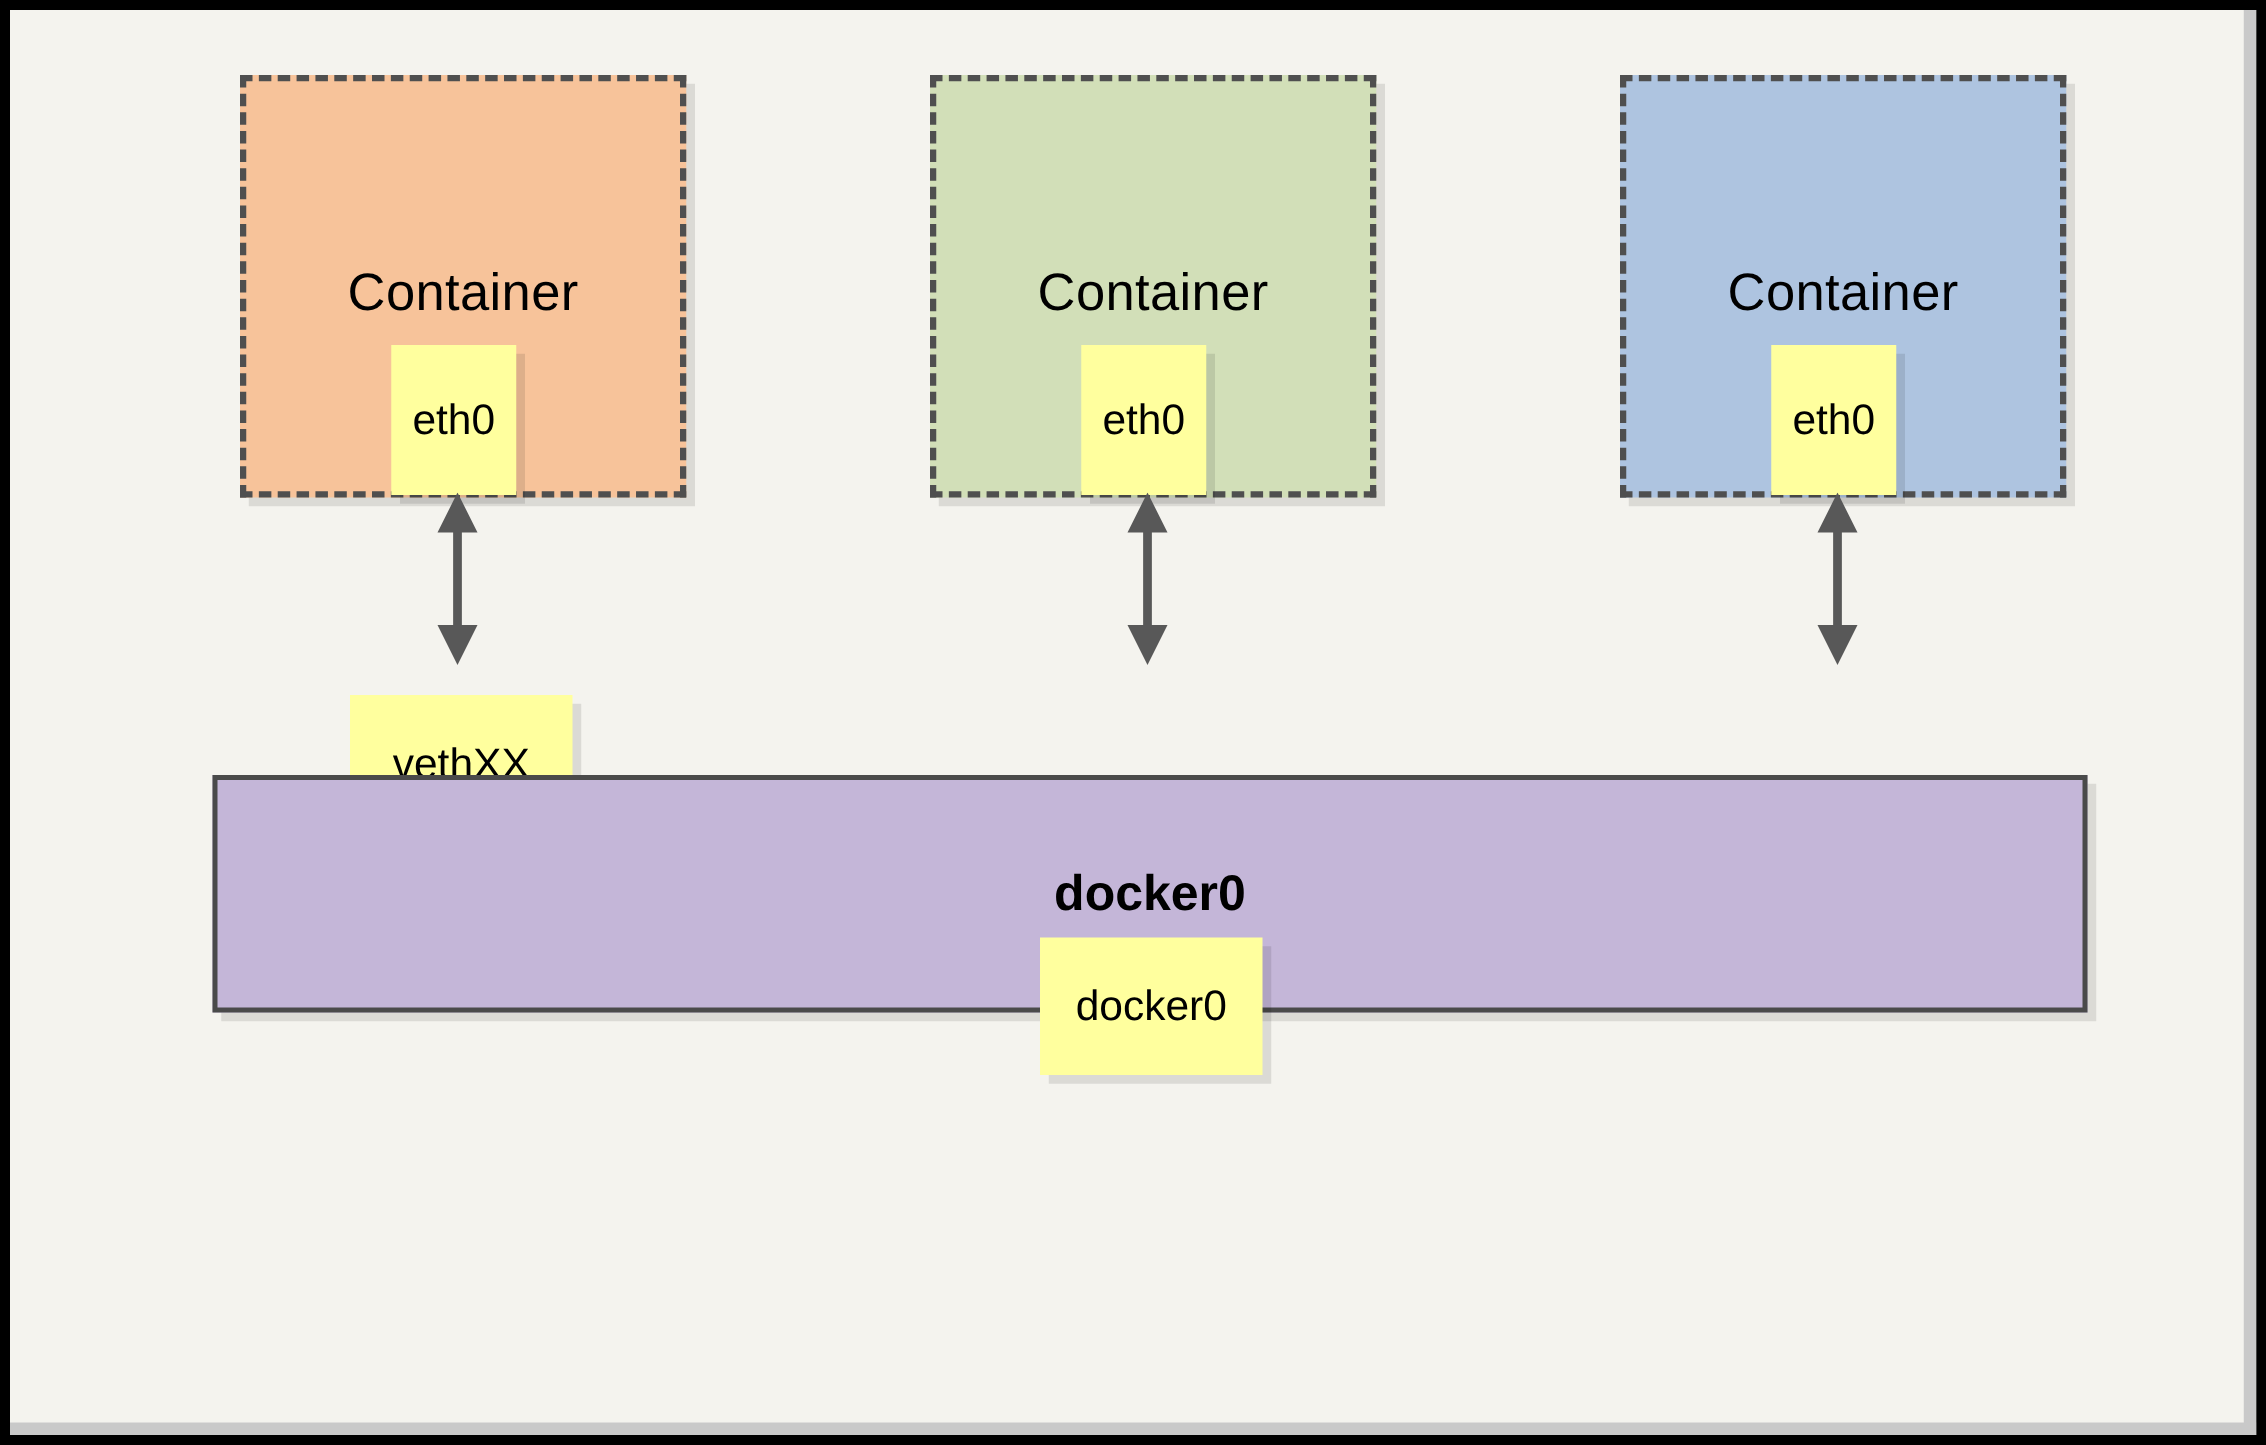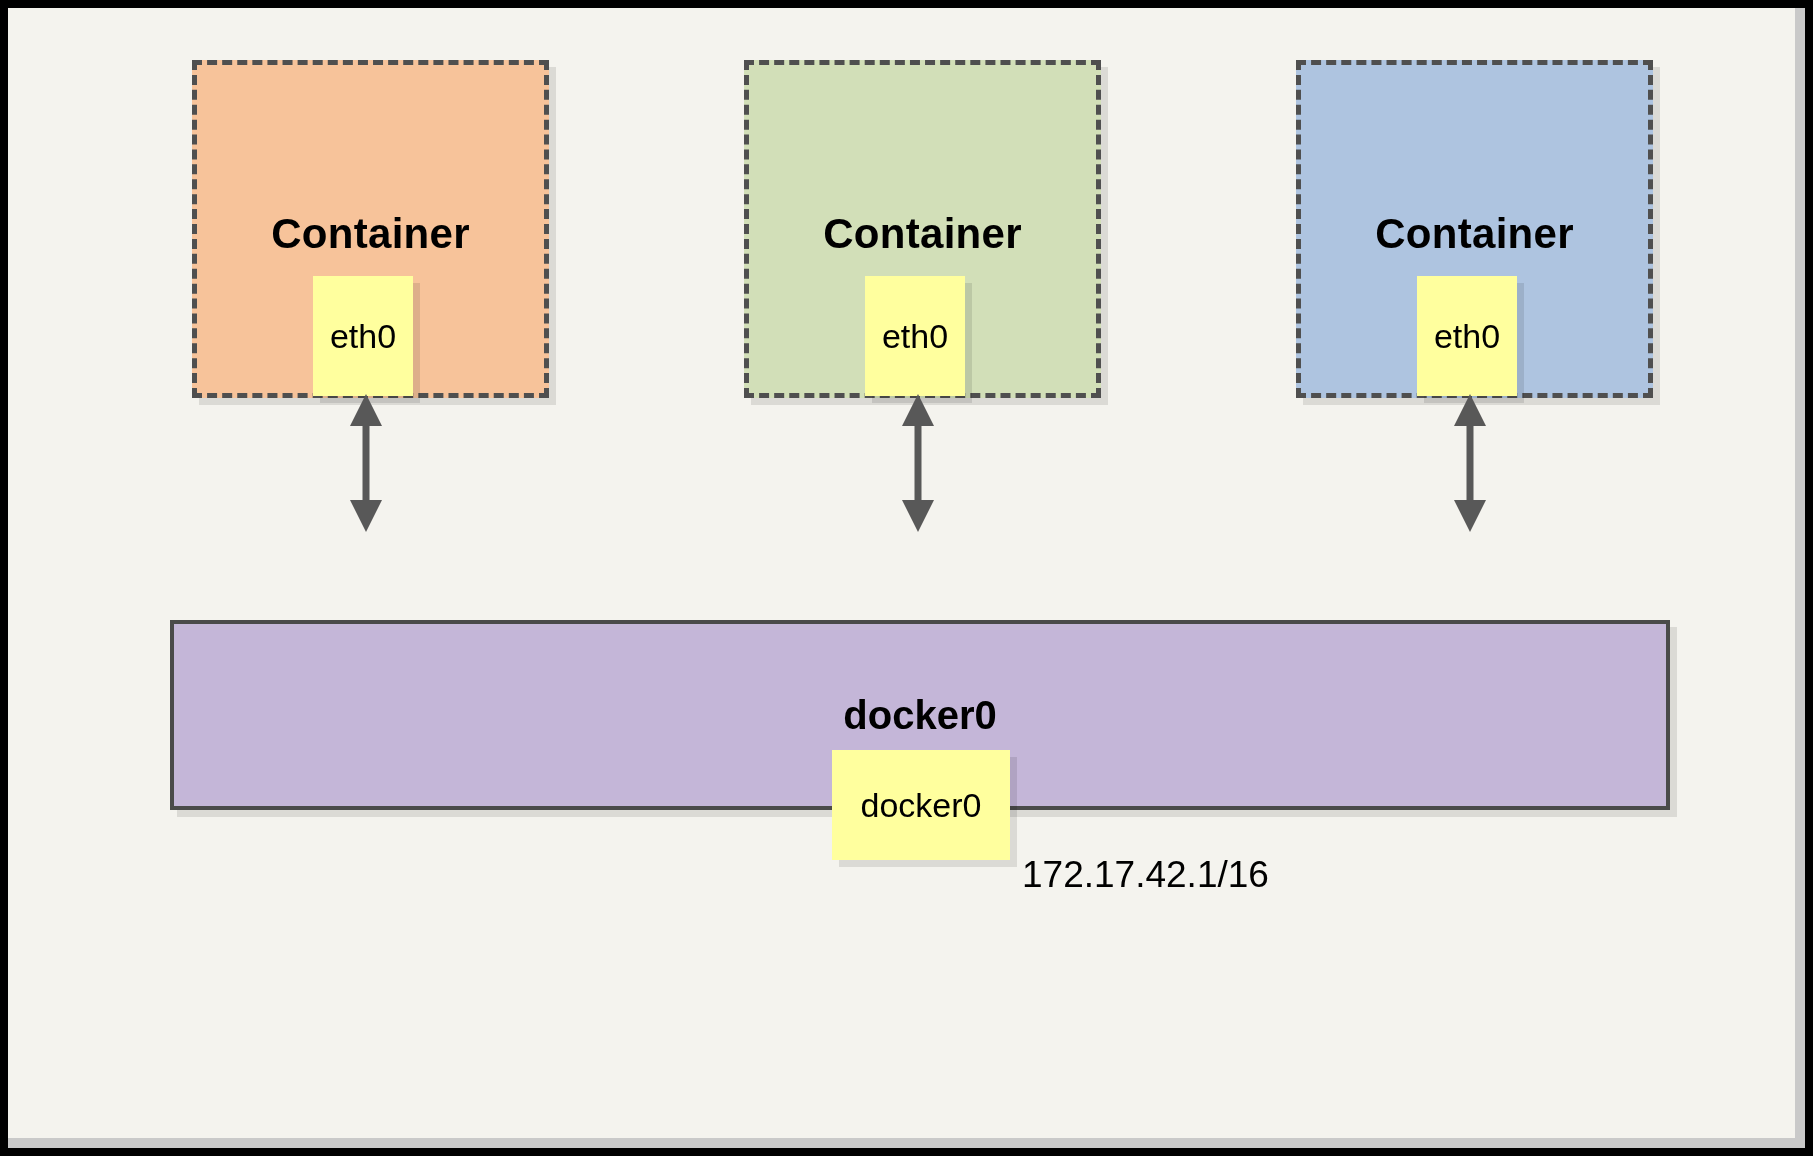--- a/index.html
+++ b/index.html
@@ -23,21 +23,21 @@
     position:absolute;
     border:5px dashed #4f4f4f;
     box-sizing:border-box;
     box-shadow:7px 7px 0 rgba(0,0,0,0.10);
   }
   .container-title{
     position:absolute;
     left:0; right:0;
     text-align:center;
     font-size:42px;
-    font-weight:bold;
+    font-weight:normal;
     color:#000;
     letter-spacing:.3px;
     font-family:"Liberation Sans", sans-serif;
   }
   .yellow-box{
     position:absolute;
     background:#ffff9e;
     box-sizing:border-box;
     display:flex;
     align-items:center;
@@ -90,20 +90,21 @@
     <div class="container-title" style="top:145px;">Container</div>
   </div>
   <div class="yellow-box eth-box" style="left:305px; top:268px; width:100px; height:120px;">eth0</div>
 
   <svg class="arrow" style="left:340px; top:386px; width:36px; height:138px;" viewBox="0 0 36 138">
     <line x1="18" y1="8" x2="18" y2="130" stroke="#585858" stroke-width="7"></line>
     <polygon points="18,0 2,32 34,32" fill="#585858"></polygon>
     <polygon points="18,138 2,106 34,106" fill="#585858"></polygon>
   </svg>
 
+  <div class="yellow-box" style="left:272px; top:548px; width:178px; height:110px;">vethXX</div>
 
   <div class="container-box" style="left:736px; top:52px; width:357px; height:338px; background:#d2dfb8;">
     <div class="container-title" style="top:145px;">Container</div>
   </div>
   <div class="yellow-box eth-box" style="left:857px; top:268px; width:100px; height:120px;">eth0</div>
 
   <svg class="arrow" style="left:892px; top:386px; width:36px; height:138px;" viewBox="0 0 36 138">
     <line x1="18" y1="8" x2="18" y2="130" stroke="#585858" stroke-width="7"></line>
     <polygon points="18,0 2,32 34,32" fill="#585858"></polygon>
     <polygon points="18,138 2,106 34,106" fill="#585858"></polygon>
@@ -120,18 +121,17 @@
     <polygon points="18,0 2,32 34,32" fill="#585858"></polygon>
     <polygon points="18,138 2,106 34,106" fill="#585858"></polygon>
   </svg>
 
 
   <div class="bridge" style="left:162px; top:612px; width:1500px; height:190px;"></div>
   <div class="bridge-title" style="left:162px; width:1500px; top:685px;">docker0</div>
 
   <div class="yellow-box" style="left:824px; top:742px; width:178px; height:110px;">docker0</div>
 
-  <div class="ip-label" style="left:1014px; top:846px;">172.17.42.1/16</div>
 
 
   <div id="shadow-right"></div>
   <div id="shadow-bottom"></div>
 </div>
 
 </body></html>

